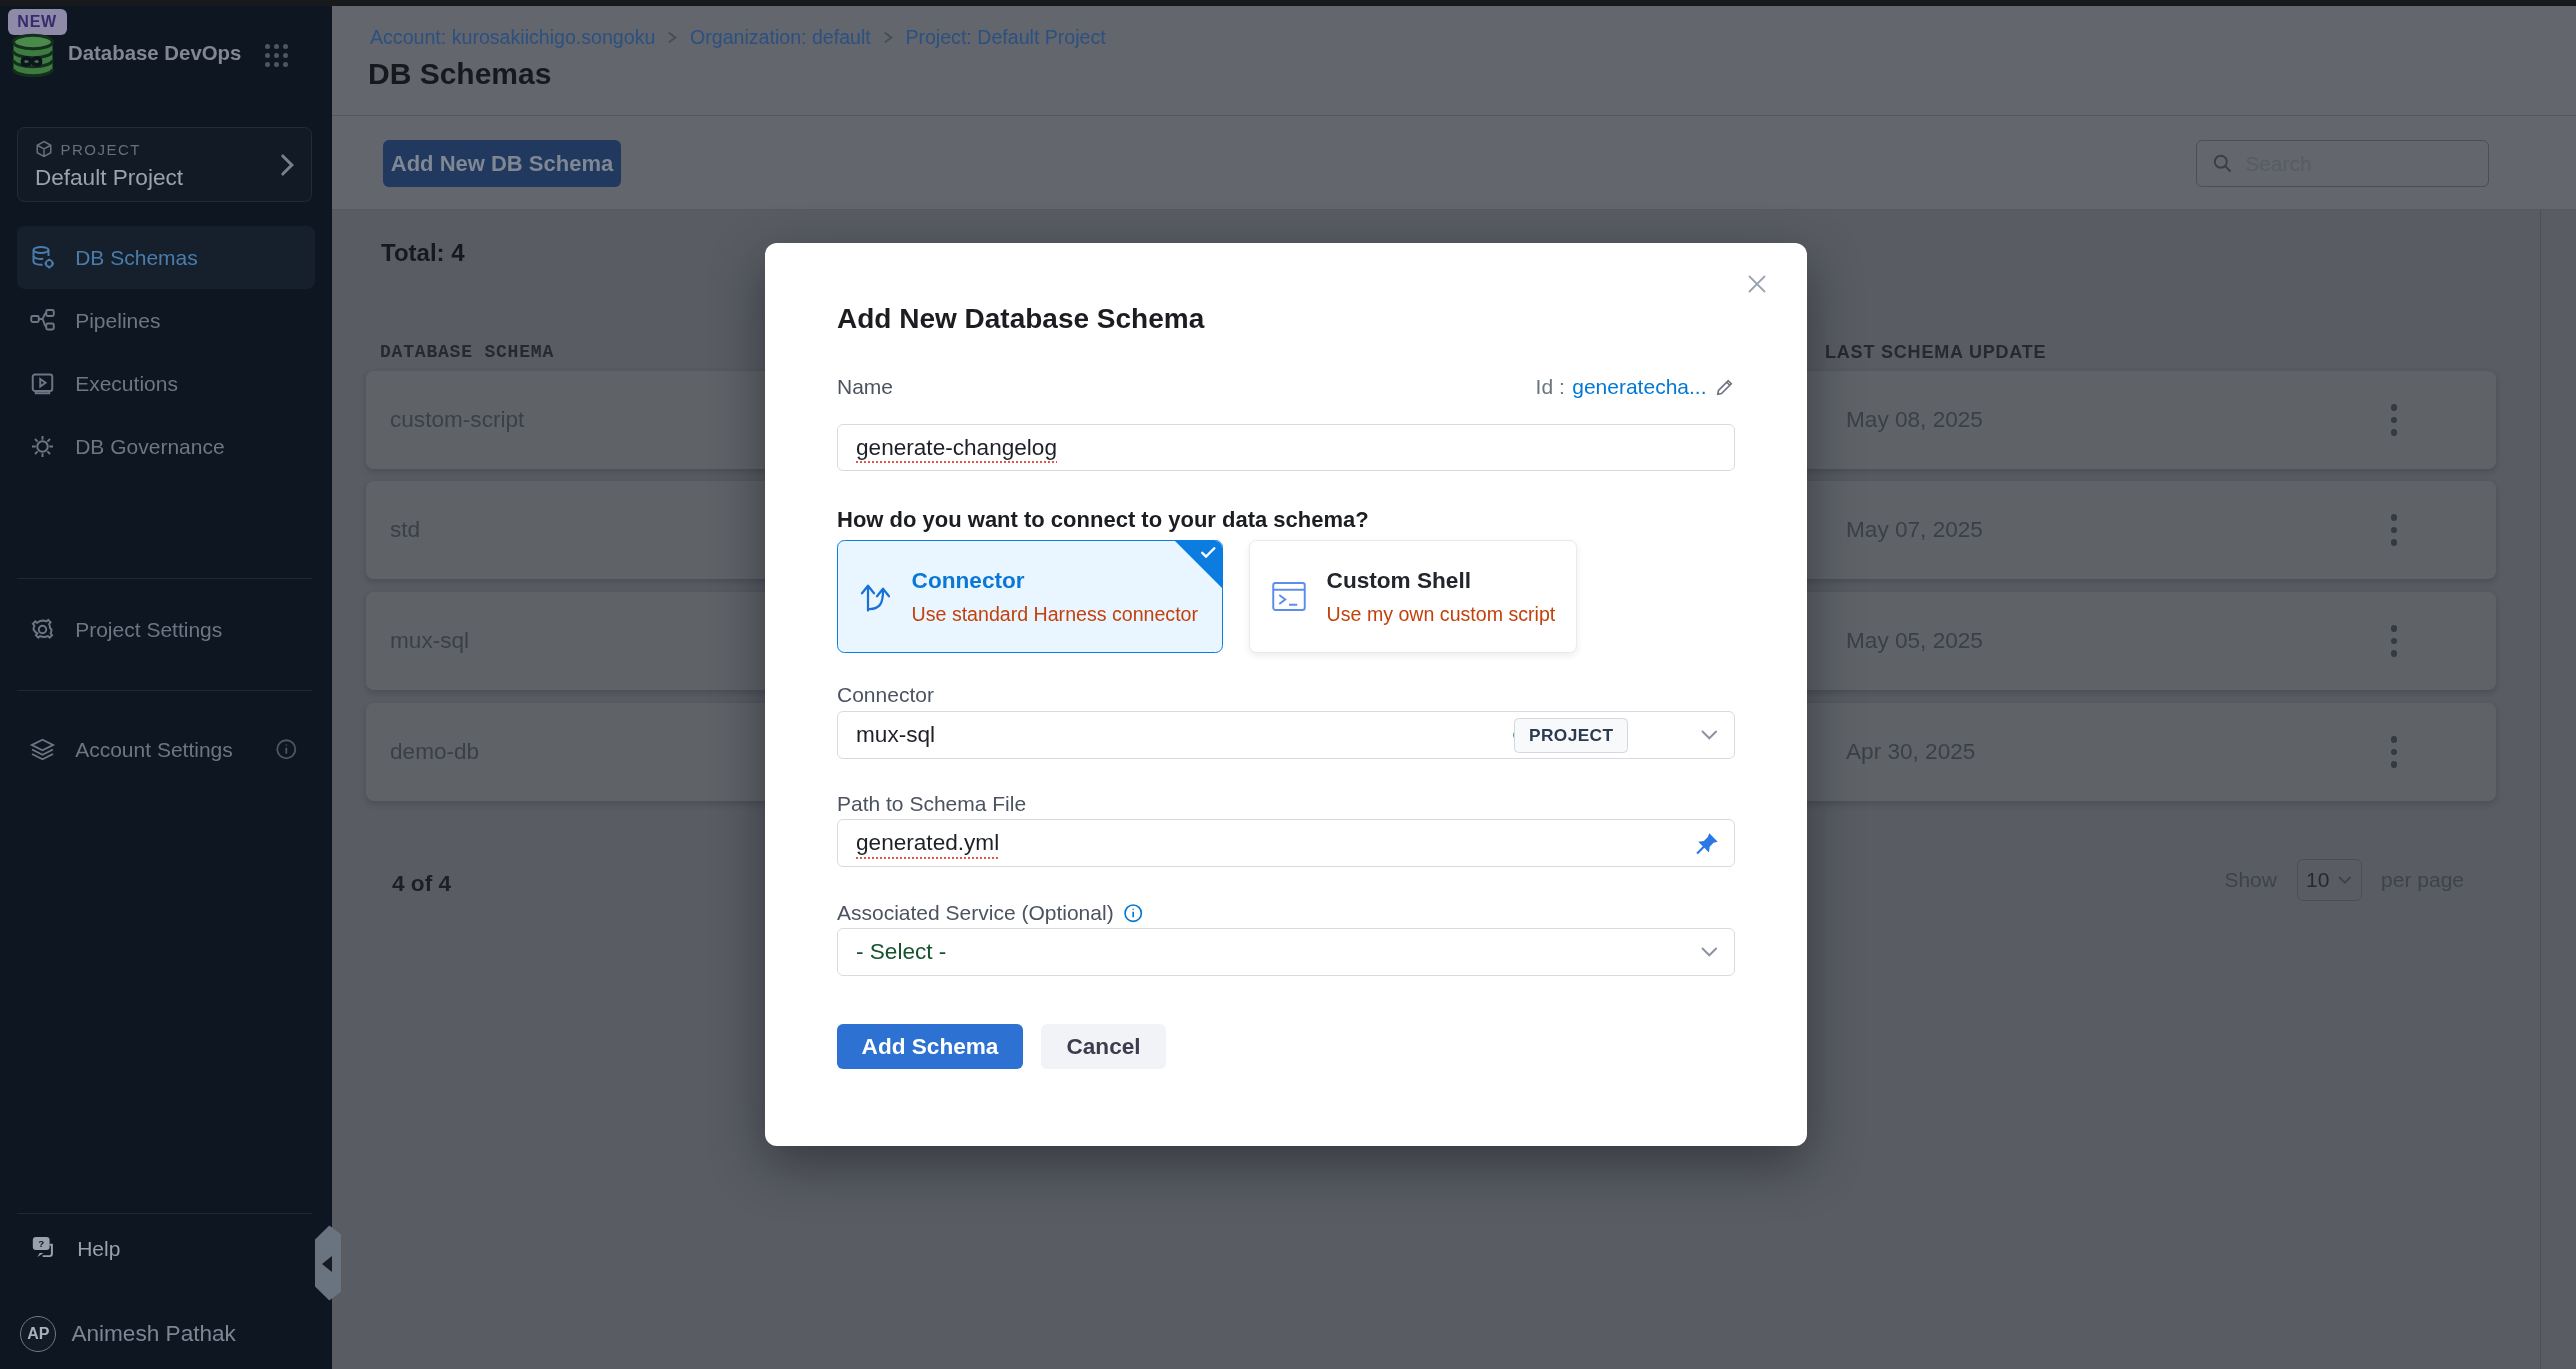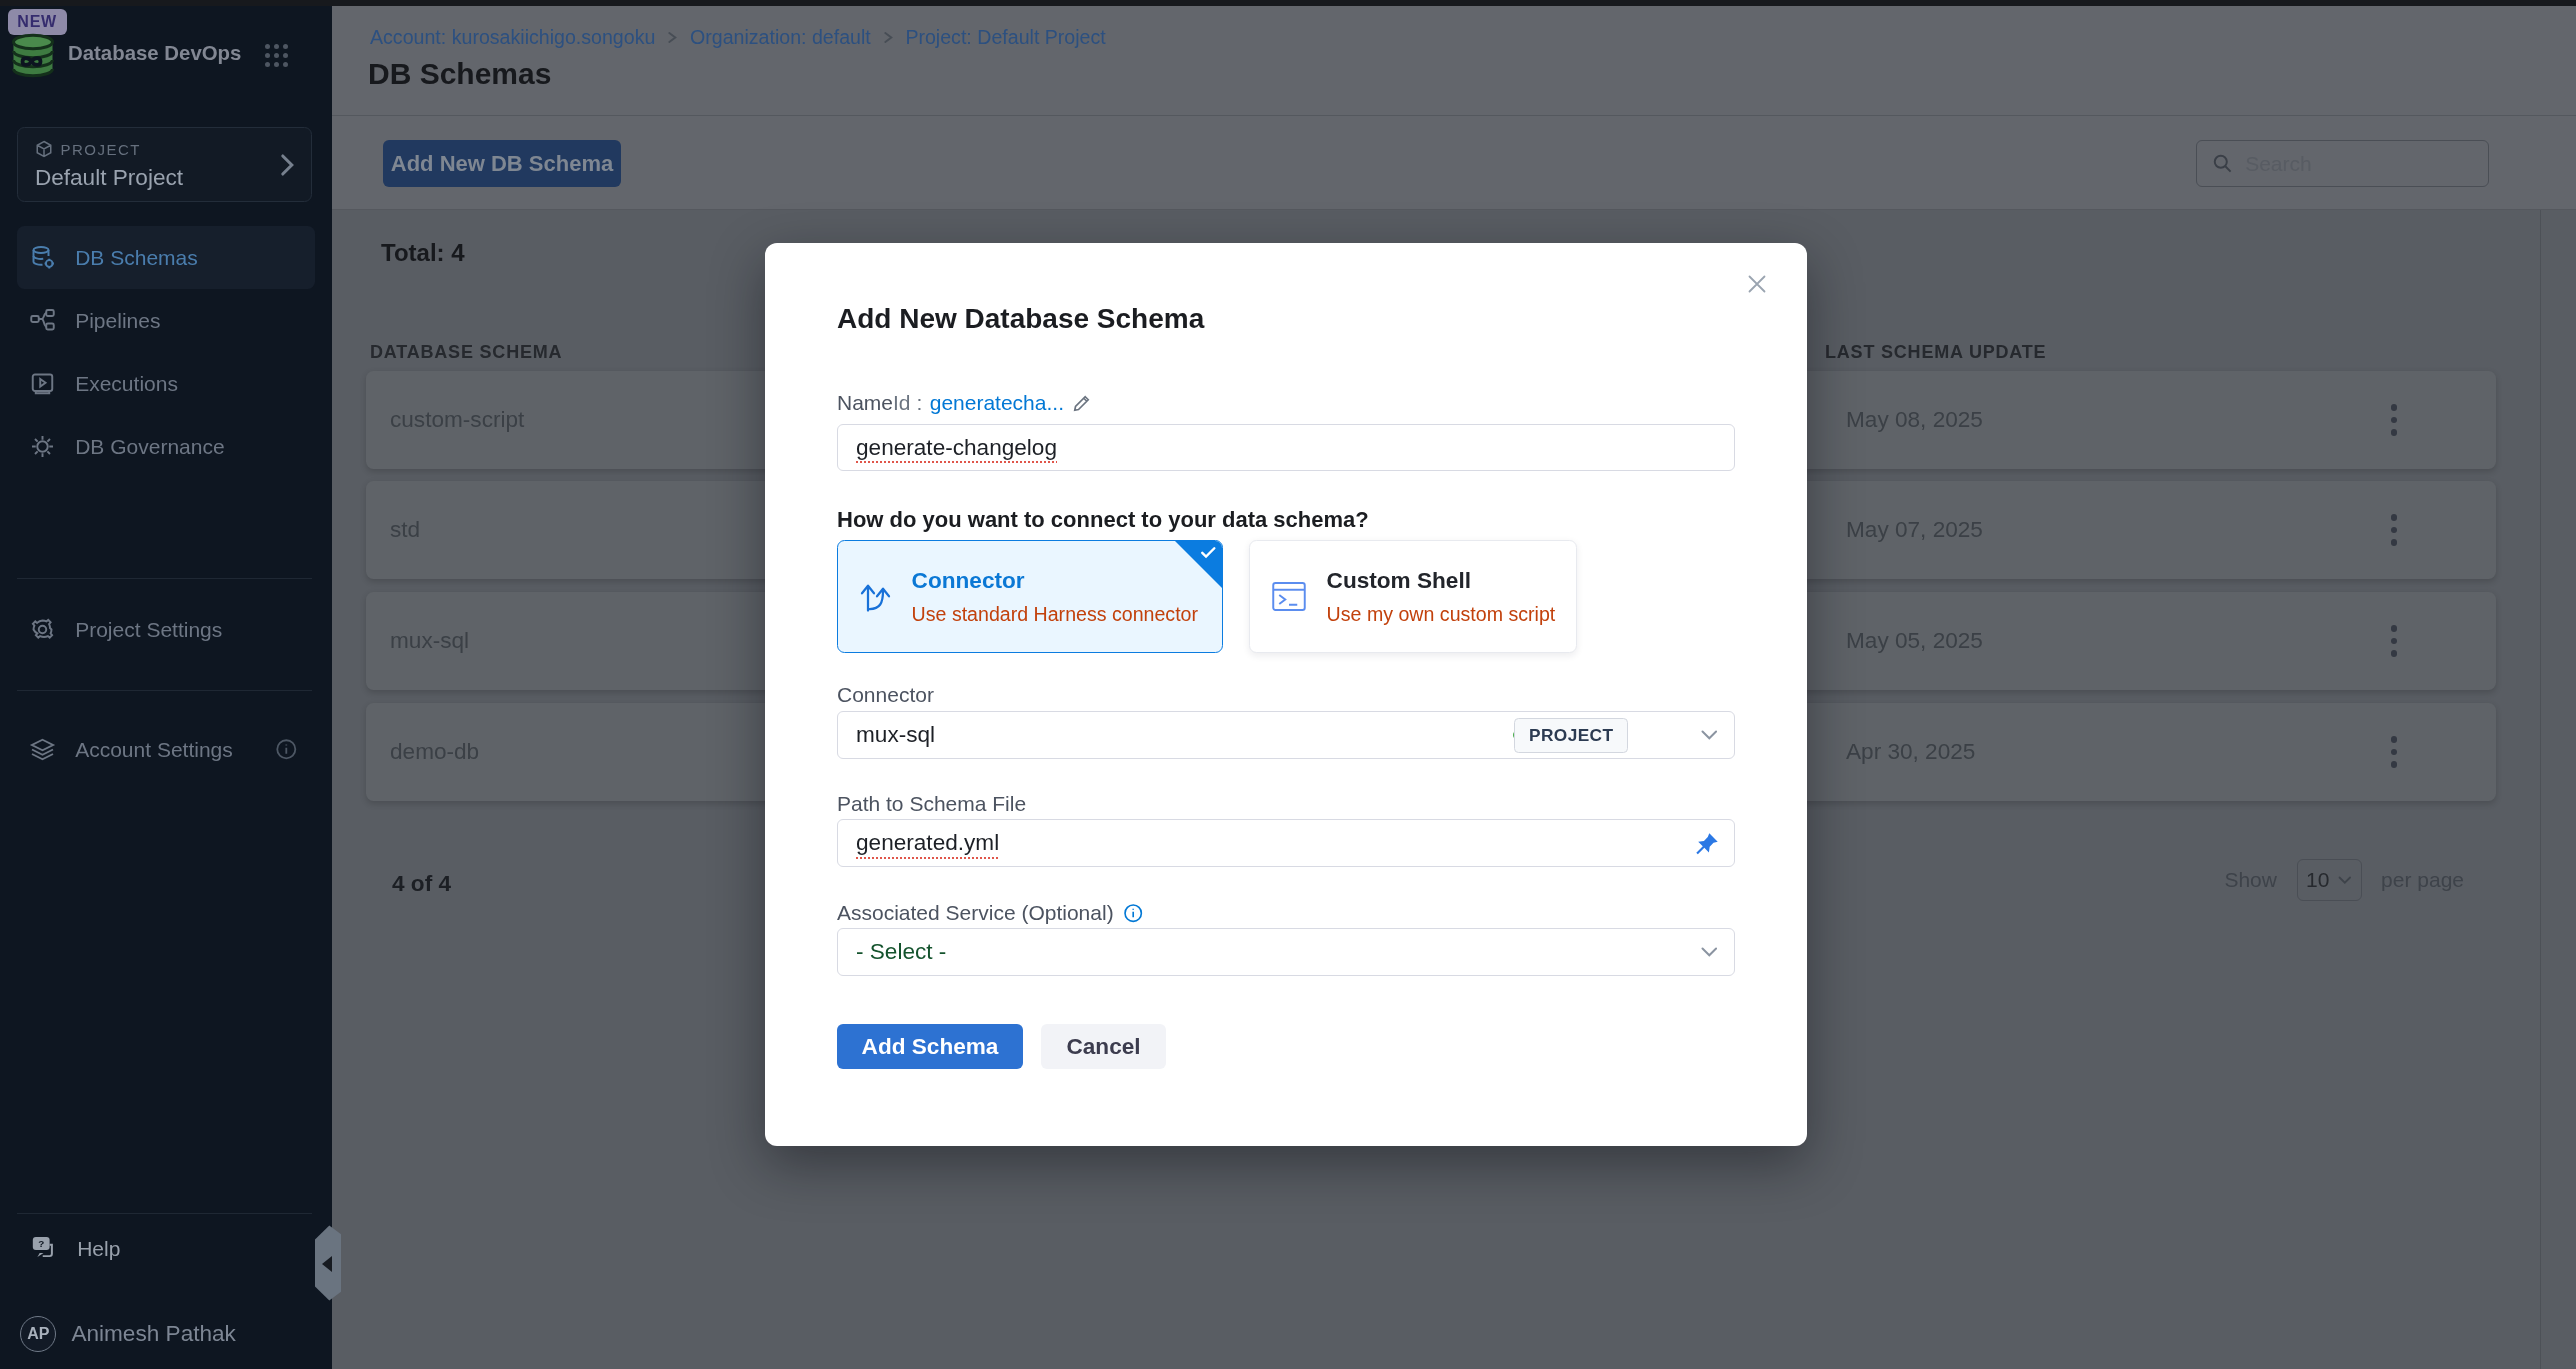--- a/index.html
+++ b/index.html
@@ -68,21 +68,21 @@
   .add-btn { position:absolute; left:51px; top:24px; width:238px; height:47px; background:#21395f;
     border:none; border-radius:6px; color:#7f8792; font-size:22px; font-weight:700; cursor:pointer;
     font-family:"Liberation Sans", sans-serif; }
   .search-box { position:absolute; right:87px; top:24px; width:293px; height:47px; border:1.5px solid #4a4e55;
     border-radius:6px; display:flex; align-items:center; padding-left:13.6px; gap:12px; color:#585c63; }
   .search-box .ph { font-size:21px; color:#585c63; }
 
   .content { position:absolute; left:0; right:0; top:204px; bottom:0; background:#595d63; }
   .total { position:absolute; left:49px; top:29px; font-size:24px; font-weight:700; color:#17191d; }
   .col-h { position:absolute; top:132px; font-size:18px; font-weight:700; letter-spacing:0.8px; color:#26292e; }
-  .col-h.c1 { left:38px; } .col-h.c2 { left:1493px; }
+  .col-h.c1 { left:48px;font-family:Liberation Mono, monospace; } .col-h.c2 { left:1493px; }
   .row-card { position:absolute; left:34px; width:2130px; height:98px; background:#5f6368; border-radius:7.5px;
     box-shadow:0 2.3px 6px rgba(0,0,0,0.16); cursor:pointer; }
   .row-card .name { position:absolute; left:24px; top:36px; font-size:22.6px; color:#3b4046; }
   .row-card .date { position:absolute; left:1480px; top:36px; font-size:22.6px; color:#3b4046; }
   .kebab { position:absolute; left:2012px; top:22.6px; width:32px; height:53px; display:flex; flex-direction:column;
     align-items:center; justify-content:center; gap:6px; cursor:pointer; }
   .kebab i { width:6.8px; height:6.8px; border-radius:50%; background:#343943; }
 
   .pag-range { position:absolute; left:60px; top:661px; font-size:22.6px; font-weight:700; color:#1c1f24; }
   .pager { position:absolute; right:112px; top:649px; display:flex; align-items:center; gap:19.6px; font-size:21px; color:#3e434a; }
@@ -91,21 +91,21 @@
 
   .rail-line { position:absolute; left:2208px; top:0; bottom:0; width:0.8px; background:#4d5157; }
 
   
   .modal { position:absolute; left:765px; top:243px; width:1042px; height:903px; background:#ffffff;
     border-radius:12px; box-shadow:0 18px 53px rgba(10,14,20,0.45); z-index:100; padding:0 72px; }
   .close-x { position:absolute; top:29px; right:38px; color:#9aa4b0; cursor:pointer; }
   .m-title { position:absolute; left:72px; top:60px; font-size:28px; font-weight:700; color:#1b1d21; }
   .m-row { position:absolute; left:72px; right:72px; }
   .f-label { font-size:21px; color:#4c5360; }
-  .name-row { top:148px; display:flex; align-items:center; }
+  .name-row { top:132px; display:flex; justify-content:space-between; align-items:center; }
   .id-group { display:flex; align-items:center; gap:7.5px; font-size:21px; color:#6b7480; }
   .id-link { color:#0278d5; cursor:pointer; }
   .t-input { position:absolute; left:72px; right:72px; height:47px; border:0.8px solid #d8dae3; border-radius:6px;
     background:#fff; display:flex; align-items:center; padding:0 18px; font-size:22.6px; color:#1d2026; cursor:text; }
   .misspell { text-decoration:underline dotted #e0564a 2.3px; text-underline-offset:6.8px; }
   .q-label { top:264px; font-size:22px; font-weight:700; color:#1b1d21; }
 
   .cards { top:297px; height:113px; }
   .opt-card { position:absolute; top:0; height:113px; border-radius:7.5px; display:flex; align-items:center; cursor:pointer; }
   .opt-card.selected { left:0; width:386px; background:#eaf6ff; border:1.5px solid #0b7ce0; overflow:hidden; }

